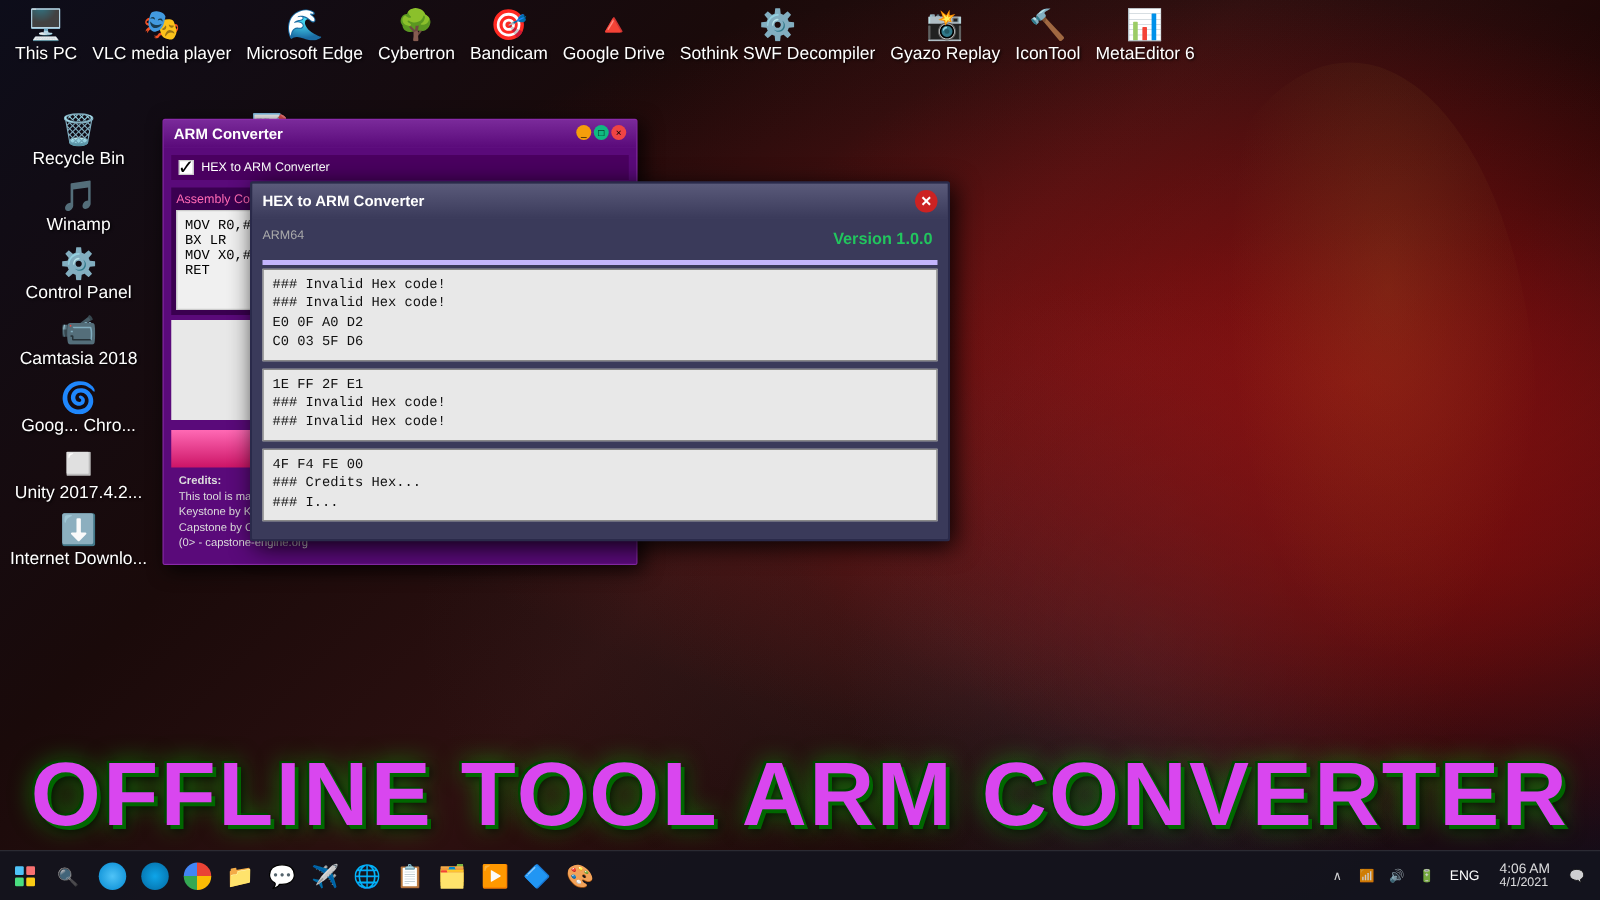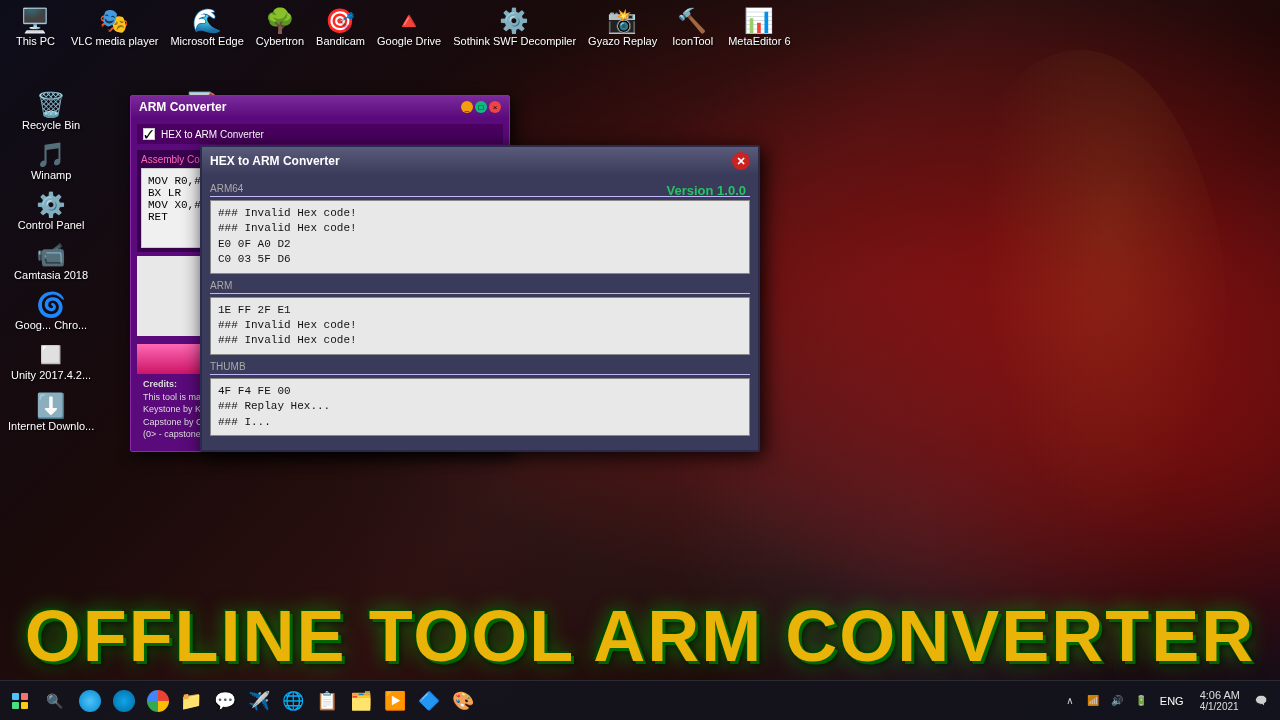--- a/index.html
+++ b/index.html
@@ -135,21 +135,21 @@
       border: 1px solid #8a2aaa;
       border-radius: 2px;
       z-index: 100;
       box-shadow: 4px 4px 15px rgba(0,0,0,0.8);
     }
 
     .window-titlebar {
       background: linear-gradient(180deg, #7a2a9a 0%, #5a0a7a 100%);
       padding: 4px 8px;
       display: flex;
-      align-items: center;
+      align-items: flex-start;
       gap: 18px;
       cursor: move;
     }
 
     .window-title {
       color: #fff;
       font-size: 12px;
       font-weight: bold;
       flex: 1;
     }
@@ -298,22 +298,22 @@
       flex: 1;
     }
 
     .output-group {
       margin-bottom: 6px;
     }
 
     .output-label {
       color: #aaa;
       font-size: 10px;
-      border-bottom: 1px solid #c4b5fd;
-      padding-bottom: 2px;
+      border-bottom: 4px solid #c4b5fd;
+      padding-bottom: 14px;
       margin-bottom: 3px;
     }
 
     .output-box {
       background: #e8e8e8;
       padding: 5px 7px;
       font-family: 'Courier New', monospace;
       font-size: 11px;
       color: #111;
       min-height: 55px;
@@ -334,21 +334,21 @@
 
     
     .bottom-banner {
       position: absolute;
       bottom: 40px;
       left: 0;
       right: 0;
       text-align: center;
       font-size: 72px;
       font-weight: 900;
-      color: #eab308;
+      color: #d946ef;
       text-shadow: 
         3px 3px 0 #006600,
         -2px -2px 0 #004400,
         4px 4px 8px rgba(0,0,0,0.8),
         0 0 20px rgba(0,255,0,0.5);
       font-family: Impact, Arial Black, sans-serif;
       letter-spacing: 2px;
       text-transform: uppercase;
       line-height: 1;
       padding: 8px 0;
@@ -378,21 +378,21 @@
       min-width: 55px;
     }
 
     .small-icon .ico {
       font-size: 24px;
       line-height: 1;
     }
 
     .small-icon .lbl {
       color: #fff;
-      font-size: 11px;
+      font-size: 14px;
       text-align: left;
       text-shadow: 1px 1px 2px rgba(0,0,0,0.9);
       line-height: 1.1;
     }
 
     
     .left-icons {
       position: absolute;
       top: 90px;
       left: 4px;
@@ -563,33 +563,31 @@
           <div class="output-label">ARM64</div>
           <div class="output-box">
             <div class="output-box-line">### Invalid Hex code!</div>
             <div class="output-box-line">### Invalid Hex code!</div>
             <div class="output-box-line">E0 0F A0 D2</div>
             <div class="output-box-line">C0 03 5F D6</div>
           </div>
         </div>
 
         <div class="output-group">
-          <div class="output-label">ARM</div>
           <div class="output-box">
             <div class="output-box-line">1E FF 2F E1</div>
             <div class="output-box-line">### Invalid Hex code!</div>
             <div class="output-box-line">### Invalid Hex code!</div>
           </div>
         </div>
 
         <div class="output-group">
-          <div class="output-label">THUMB</div>
           <div class="output-box">
             <div class="output-box-line">4F F4 FE 00</div>
-            <div class="output-box-line">### Replay Hex...</div>
+            <div class="output-box-line">### Credits Hex...</div>
             <div class="output-box-line">### I...</div>
           </div>
         </div>
       </div>
     </div>
   </div>
 </div>
 
 <div class="bottom-banner">OFFLINE TOOL ARM CONVERTER</div>
 

